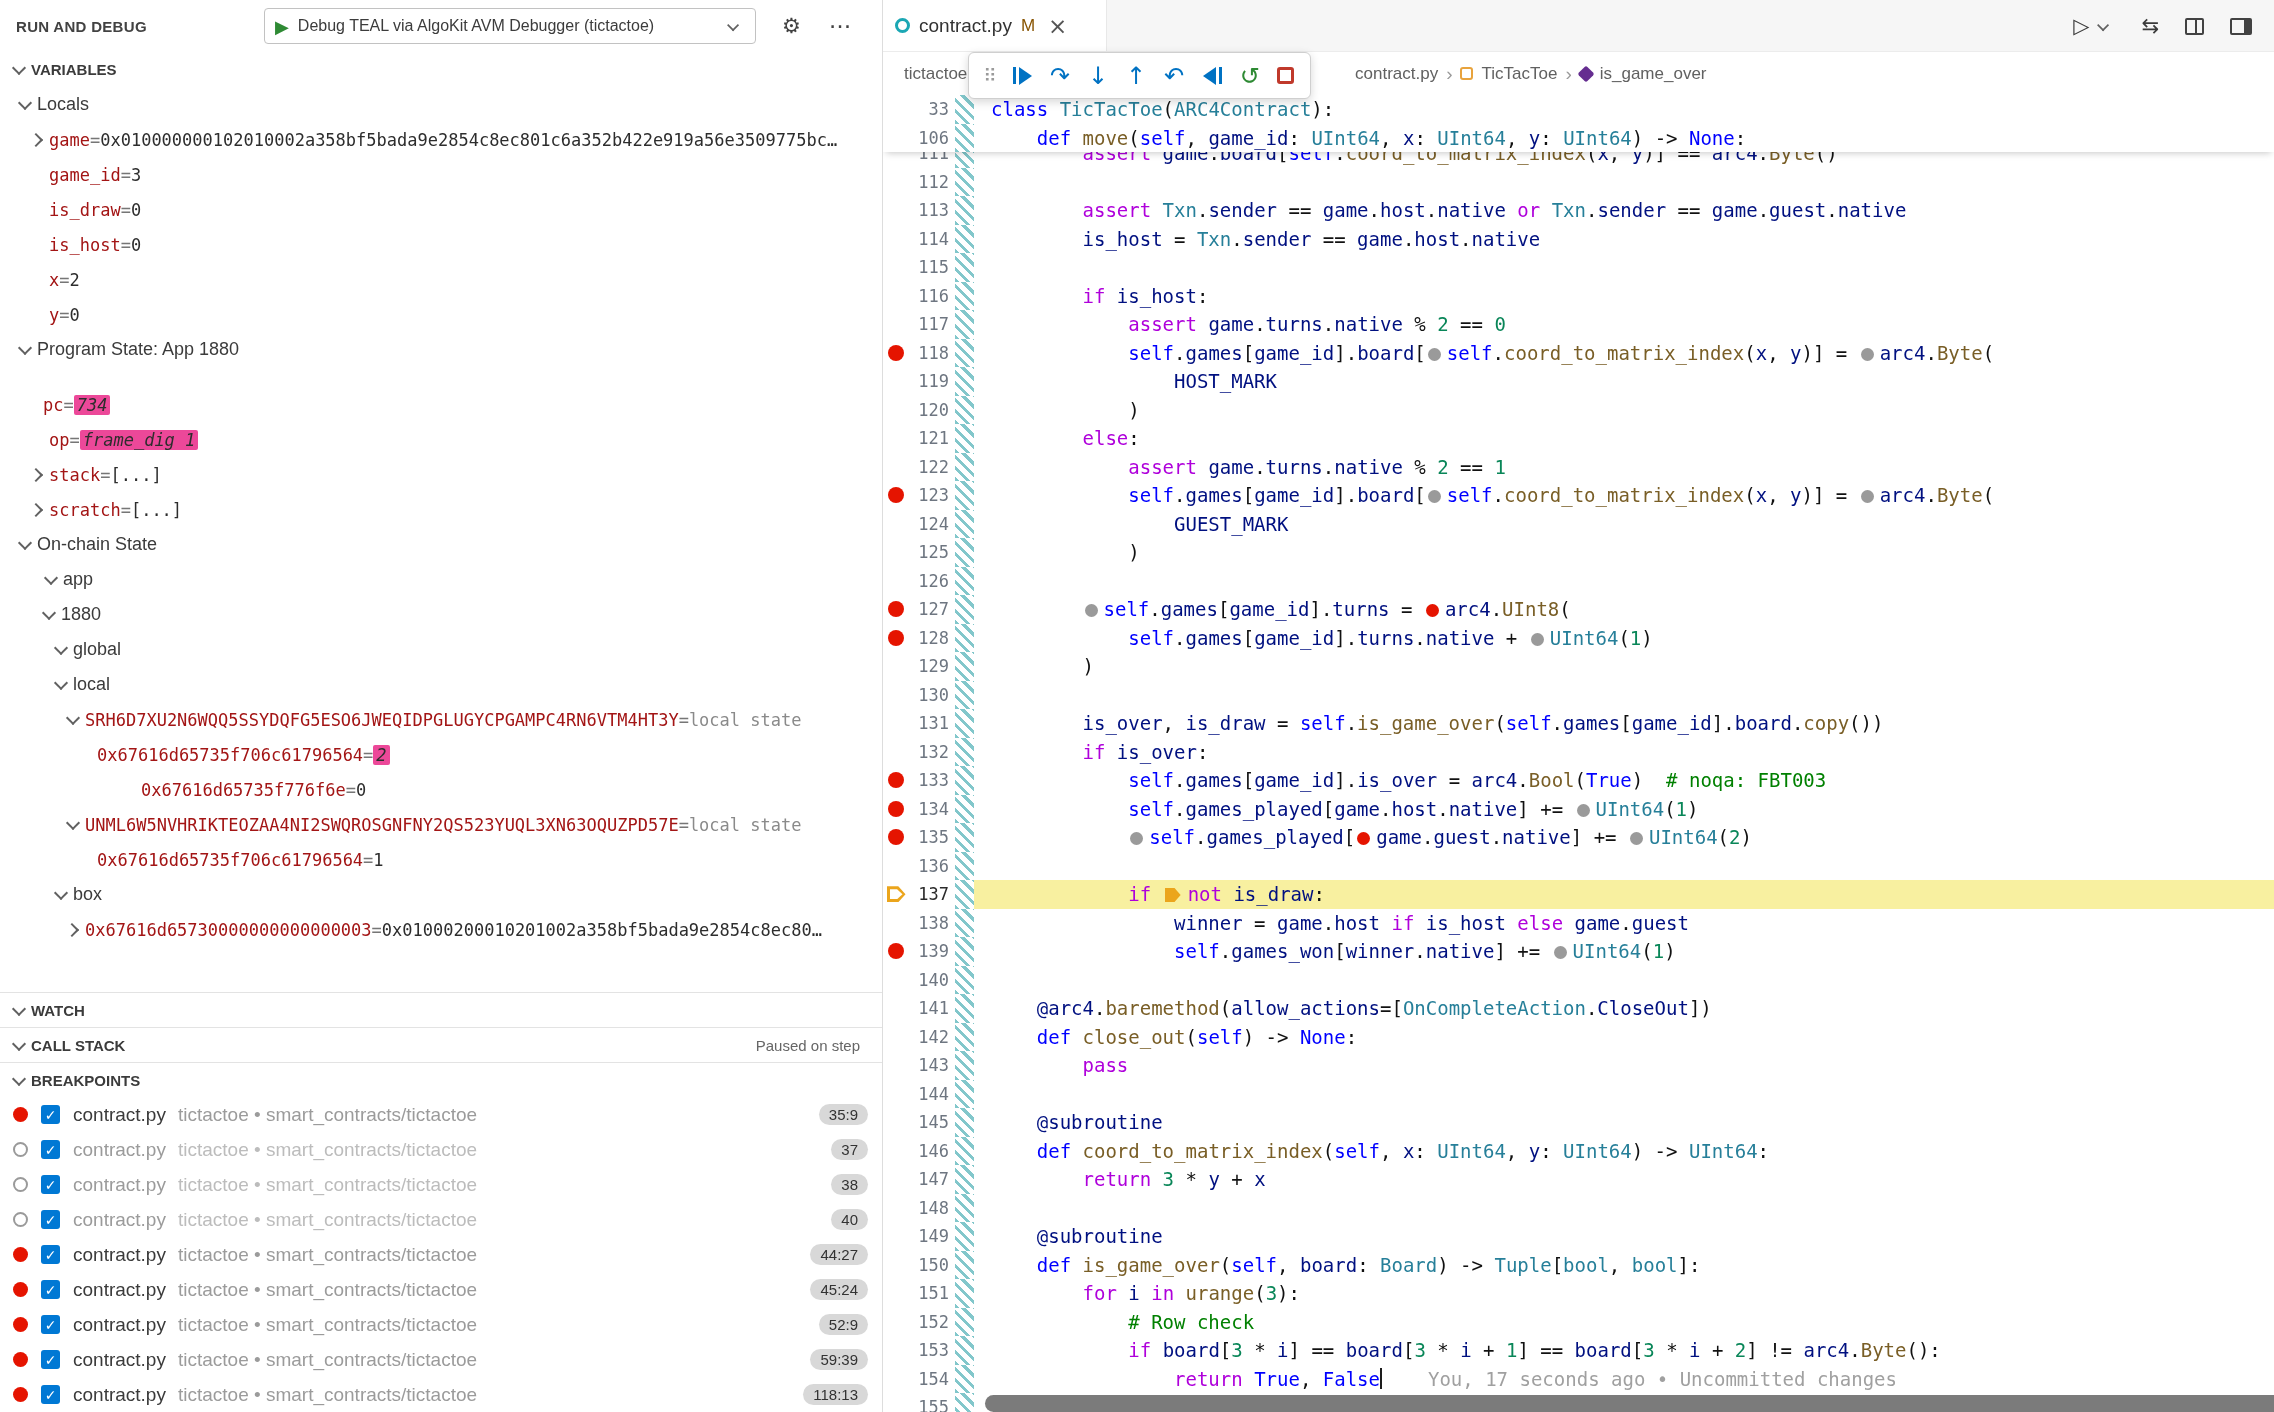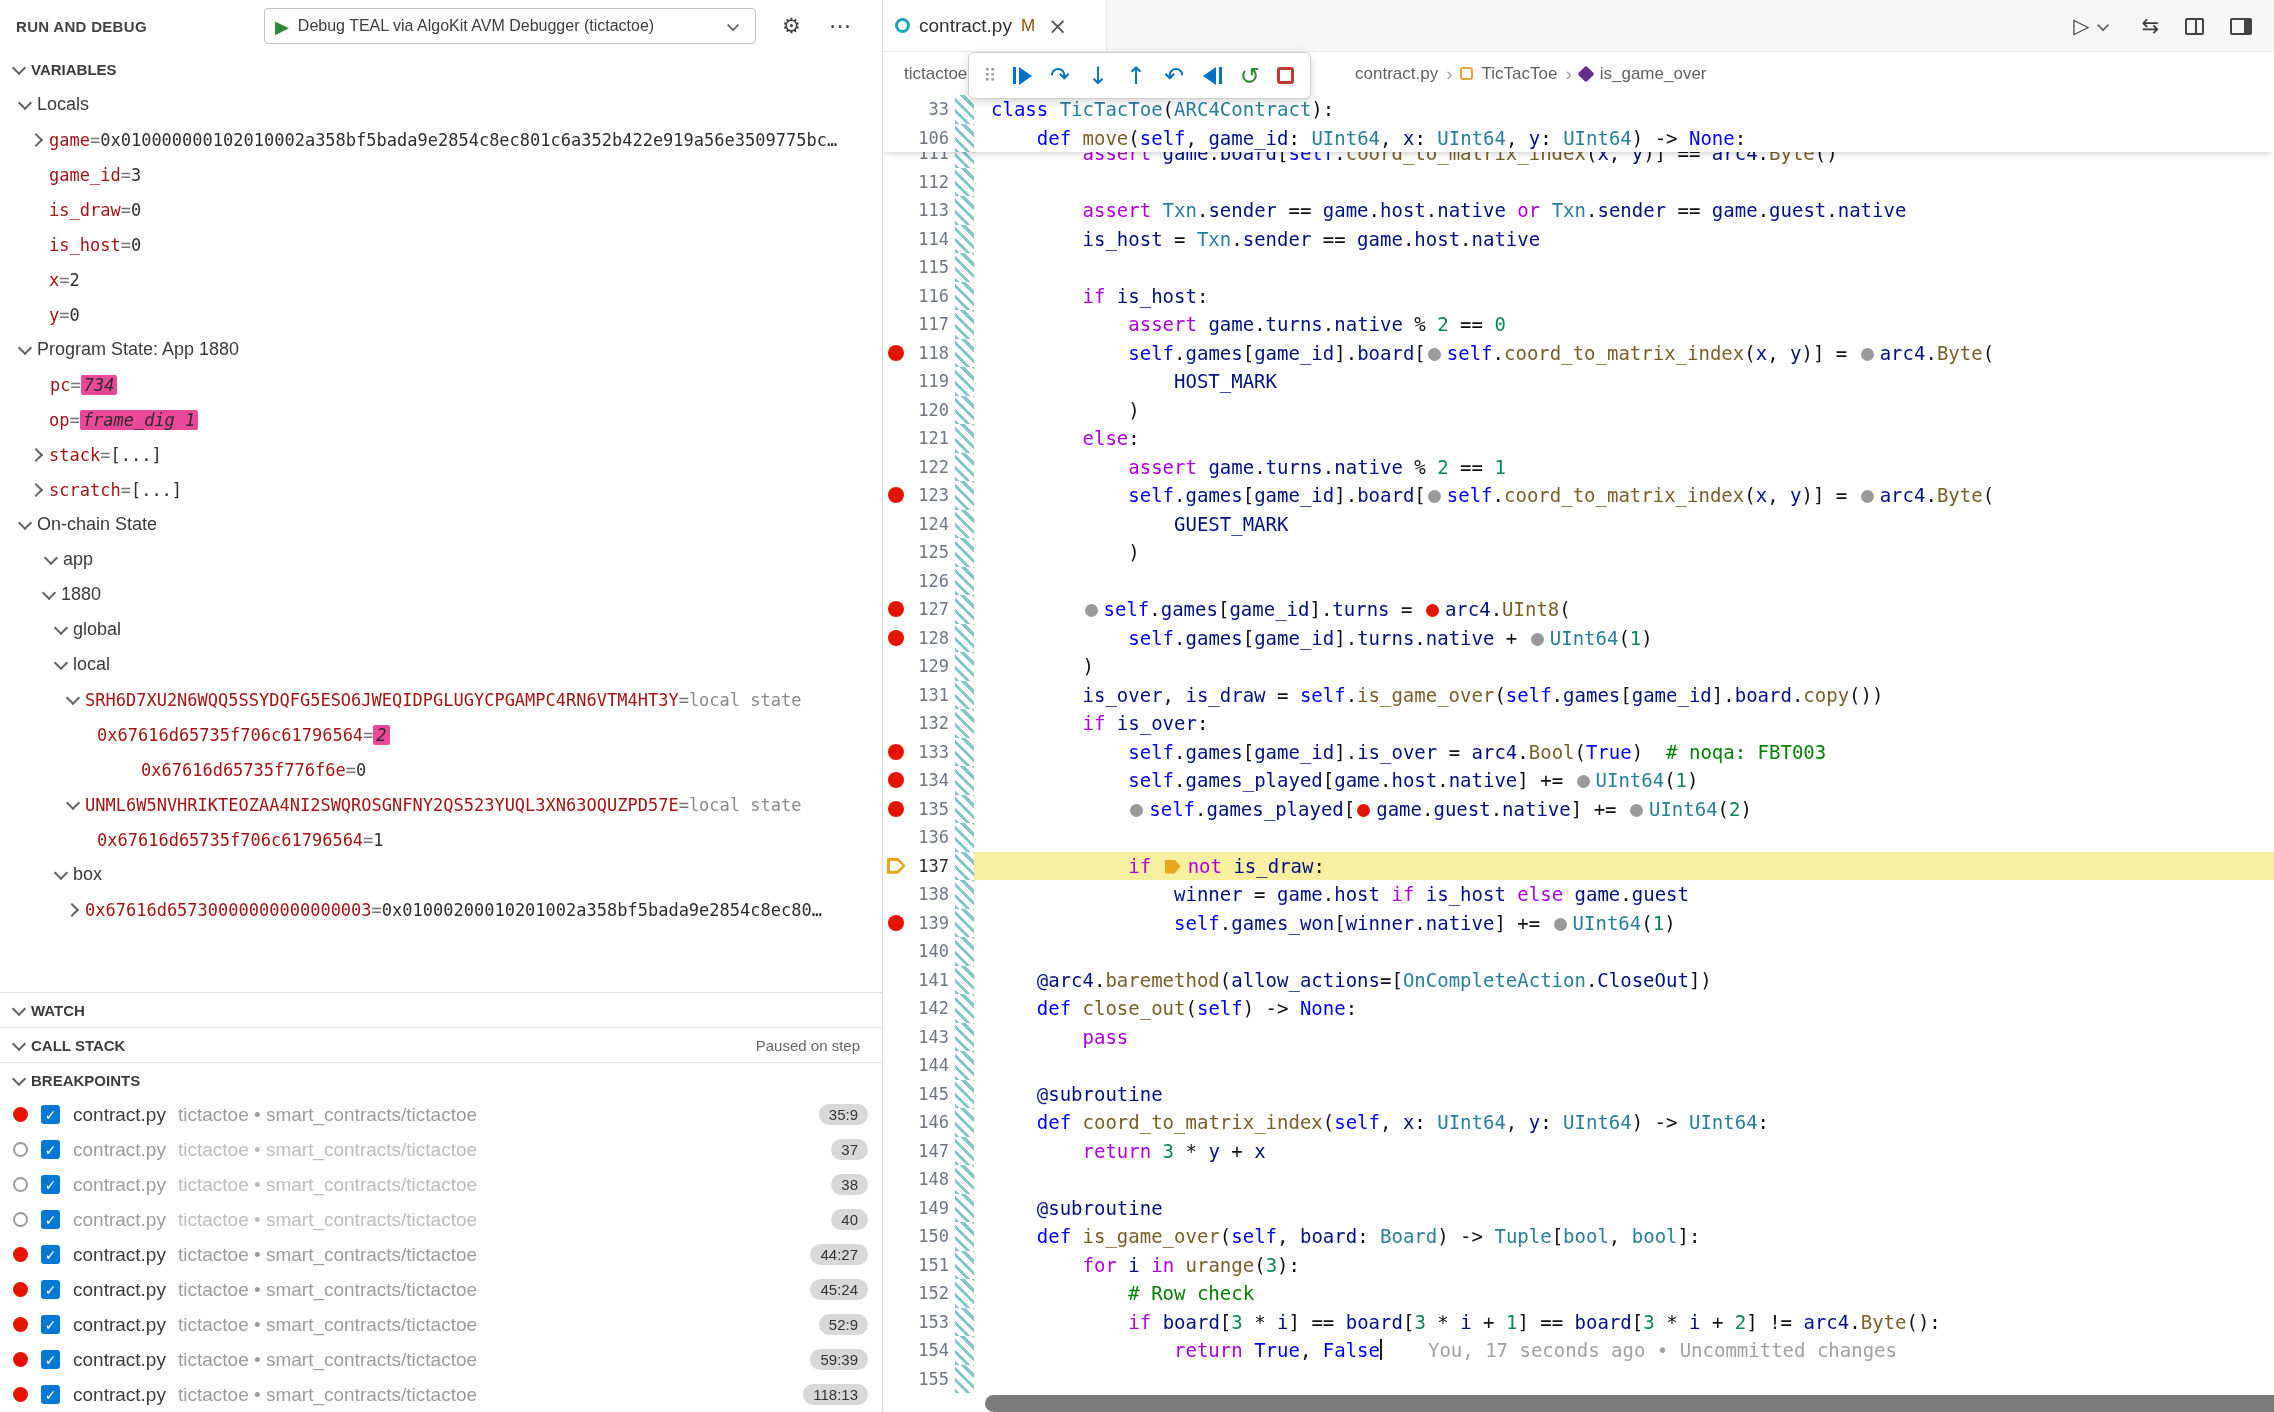--- a/index.html
+++ b/index.html
@@ -193,21 +193,21 @@
         <div class="tree-row" style="padding-left: 26px;">
           <span class="chev" style="visibility: hidden;"></span>
           <span class="var-name mono">y</span>
           <span class="eq mono"> = </span>
           <span class="var-val mono">0</span>
         </div>
         <div class="tree-row" style="padding-left: 14px;">
           <span class="chev"></span>
           <span class="tree-label">Program State: App 1880</span>
         </div>
-        <div class="tree-row" style="padding-left: 27px;">
+        <div class="tree-row" style="padding-left: 20px; margin-top: 20px;">
           <span class="chev" style="visibility: hidden;"></span>
           <span class="var-name mono">pc</span>
           <span class="eq mono"> = </span>
           <span class="var-val mono hl">734</span>
         </div>
         <div class="tree-row" style="padding-left: 26px;">
           <span class="chev" style="visibility: hidden;"></span>
           <span class="var-name mono">op</span>
           <span class="eq mono"> = </span>
           <span class="var-val mono hl">frame_dig 1</span>
@@ -537,20 +537,26 @@
             <span class="code-text"><span class="tok-p">            </span><span class="tok-b">self</span><span class="tok-p">.</span><span class="tok-v">games</span><span class="tok-p">[</span><span class="tok-v">game_id</span><span class="tok-p">].</span><span class="tok-v">turns</span><span class="tok-p">.</span><span class="tok-v">native</span><span class="tok-p"> + </span><span class="idot"></span><span class="tok-t">UInt64</span><span class="tok-p">(</span><span class="tok-n">1</span><span class="tok-p">)</span></span>
           </div>
           <div class="code-row">
             <span class="g-bp"></span>
             <span class="g-num">129</span>
             <span class="g-stripes"></span>
             <span class="code-text"><span class="tok-p">        )</span></span>
           </div>
           <div class="code-row">
             <span class="g-bp"></span>
+            <span class="g-num">130</span>
+            <span class="g-stripes"></span>
+            <span class="code-text"></span>
+          </div>
+          <div class="code-row">
+            <span class="g-bp"></span>
             <span class="g-num">131</span>
             <span class="g-stripes"></span>
             <span class="code-text"><span class="tok-p">        </span><span class="tok-v">is_over</span><span class="tok-p">, </span><span class="tok-v">is_draw</span><span class="tok-p"> = </span><span class="tok-b">self</span><span class="tok-p">.</span><span class="tok-f">is_game_over</span><span class="tok-p">(</span><span class="tok-b">self</span><span class="tok-p">.</span><span class="tok-v">games</span><span class="tok-p">[</span><span class="tok-v">game_id</span><span class="tok-p">].</span><span class="tok-v">board</span><span class="tok-p">.</span><span class="tok-f">copy</span><span class="tok-p">())</span></span>
           </div>
           <div class="code-row">
             <span class="g-bp"></span>
             <span class="g-num">132</span>
             <span class="g-stripes"></span>
             <span class="code-text"><span class="tok-p">        </span><span class="tok-k">if</span><span class="tok-p"> </span><span class="tok-v">is_over</span><span class="tok-p">:</span></span>
           </div>

